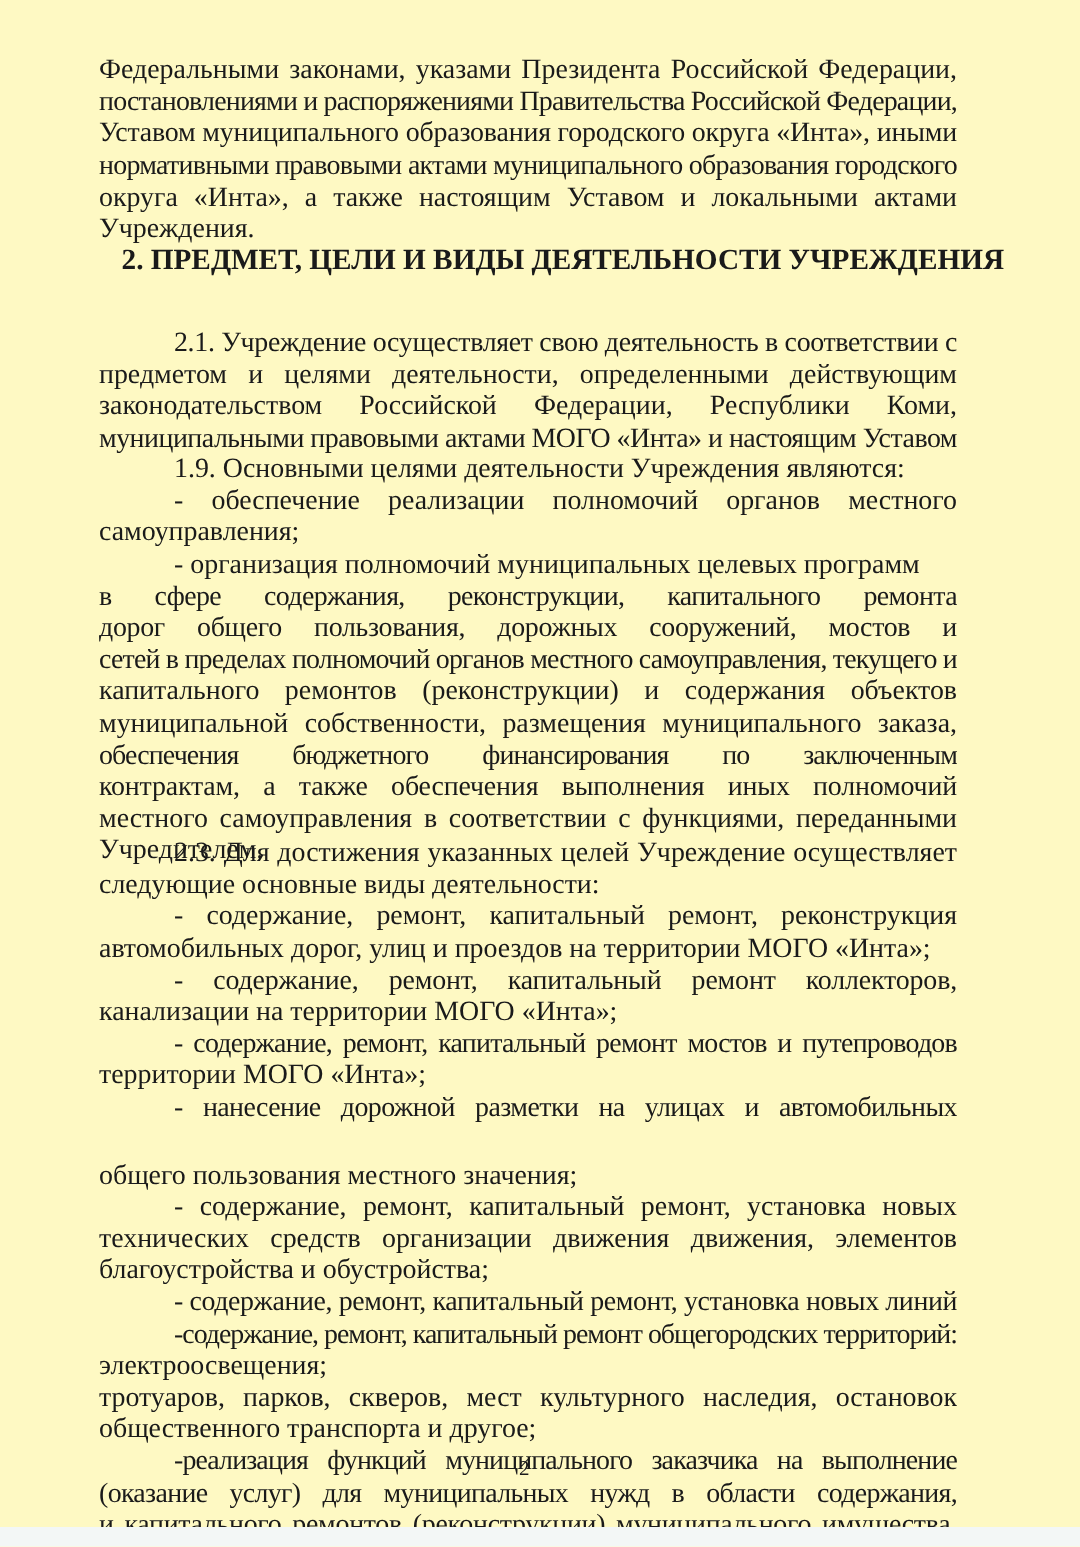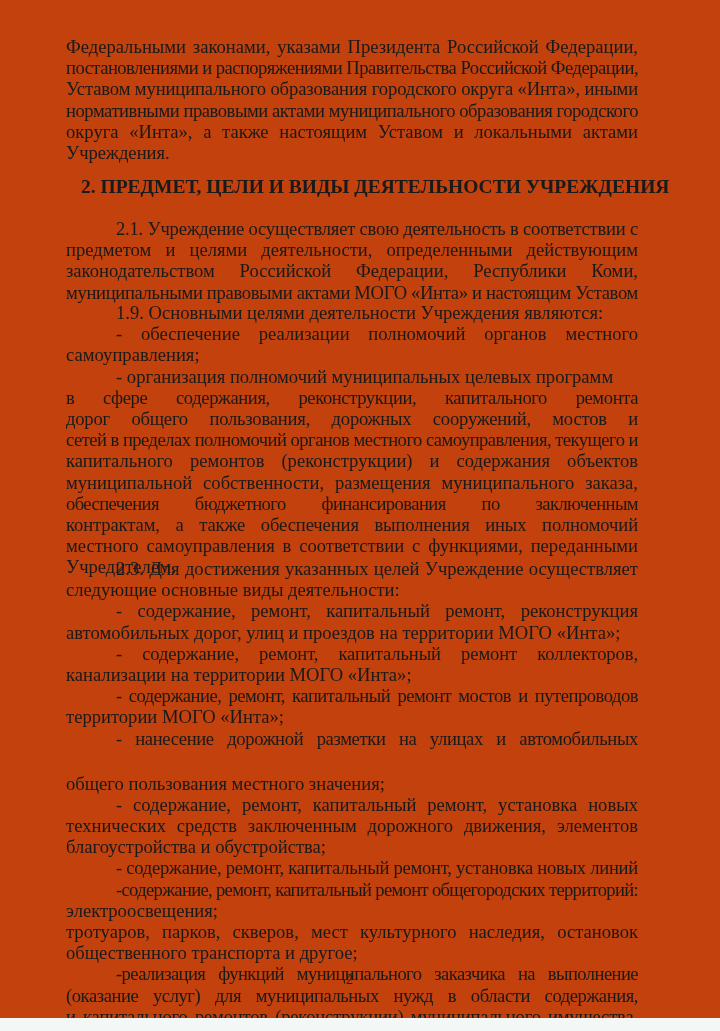--- a/index.html
+++ b/index.html
@@ -3,27 +3,27 @@
 <meta charset="utf-8">
 <style>
   html, body { margin: 0; padding: 0; }
   body {
     width: 720px; height: 1031px; overflow: hidden;
     background: #ffffff;
     font-family: "Liberation Serif", "DejaVu Serif", serif;
     color: #1a1a1a;
     position: relative;
   }
-  .page { position: absolute; left: 0; top: 0; width: 720px; height: 1031px; background: #c2410c; }
+  .page { position: absolute; left: 0; top: 0; width: 720px; height: 1031px; background: #fef9c3; }
   .text { position: absolute; left: 66px; width: 572px; font-size: 18.6px; line-height: 21.2px; }
   .line { display: block; height: 21.2px; white-space: nowrap; overflow: visible; text-align: justify; text-align-last: justify; }
   .line.last { text-align-last: left; }
   .line.indent { padding-left: 50px; }
   .heading {
-    position: absolute; left: 81px; top: 176px;
+    position: absolute; left: 81px; top: 163px;
     font-size: 19.5px; font-weight: bold; white-space: nowrap; letter-spacing: 0px;
   }
   .pagenum { position: absolute; left: 346px; top: 972px; font-size: 14px; }
   .bottom-strip { position: absolute; left: 0; top: 1018px; width: 720px; height: 13px; background: #f3f7f6; }
 </style>
 </head>
 <body>
 
 <div class="page">
 
@@ -66,21 +66,21 @@
     <span class="line last" style="white-space: nowrap;">следующие основные виды деятельности:</span>
     <span class="line indent" style="white-space: normal; height: 21.2px; overflow: hidden;">-  содержание, ремонт, капитальный ремонт, реконструкция</span>
     <span class="line last" style="white-space: nowrap;">автомобильных дорог, улиц и проездов на территории МОГО «Инта»;</span>
     <span class="line indent" style="white-space: normal; letter-spacing: -0.0997024px; height: 21.2px; overflow: hidden;">-  содержание, ремонт, капитальный ремонт коллекторов, ливневой</span>
     <span class="line last" style="white-space: nowrap;">канализации на территории МОГО «Инта»;</span>
     <span class="line indent" style="white-space: normal; letter-spacing: -0.492898px; height: 21.2px; overflow: hidden;">-  содержание, ремонт, капитальный ремонт мостов и путепроводов на</span>
     <span class="line last" style="white-space: nowrap;">территории МОГО «Инта»;</span>
     <span class="line indent" style="white-space: normal; letter-spacing: -0.36084px; height: 21.2px; overflow: hidden;">- нанесение дорожной разметки  на улицах и автомобильных дорогах</span>
     <span class="line last" style="white-space: nowrap; margin-top: 24px;">общего пользования местного значения;</span>
     <span class="line indent" style="white-space: normal; height: 21.2px; overflow: hidden;">-  содержание, ремонт, капитальный ремонт, установка новых</span>
-    <span class="line" style="white-space: normal; height: 21.2px; overflow: hidden;">технических средств заключенным дорожного движения, элементов</span>
+    <span class="line" style="white-space: normal; height: 21.2px; overflow: hidden;">технических средств организации движения движения, элементов</span>
     <span class="line last" style="white-space: nowrap;">благоустройства и обустройства;</span>
     <span class="line indent" style="white-space: normal; letter-spacing: -0.257192px; height: 21.2px; overflow: hidden;">- содержание, ремонт, капитальный ремонт, установка новых линий</span>
     <span class="line indent" style="white-space: normal; letter-spacing: -0.675px; height: 21.2px; overflow: hidden;">-содержание, ремонт, капитальный ремонт общегородских территорий:</span>
     <span class="line last" style="white-space: nowrap;">электроосвещения;</span>
     <span class="line" style="white-space: normal; height: 21.2px; overflow: hidden; font-family: Liberation Serif, serif;">тротуаров, парков, скверов, мест культурного наследия, остановок</span>
     <span class="line last" style="white-space: nowrap;">общественного транспорта и другое;</span>
     <span class="line indent" style="white-space: normal; letter-spacing: -0.578125px; height: 21.2px; overflow: hidden;">-реализация  функций муниципального заказчика  на выполнение работ</span>
     <span class="line" style="white-space: normal; letter-spacing: -0.441461px; height: 21.2px; overflow: hidden;">(оказание услуг) для  муниципальных нужд в области содержания, текущего</span>
     <span class="line" style="white-space: normal; letter-spacing: -0.186821px; height: 21.2px; overflow: hidden;">и капитального  ремонтов (реконструкции) муниципального имущества,  и</span>
   </div>

